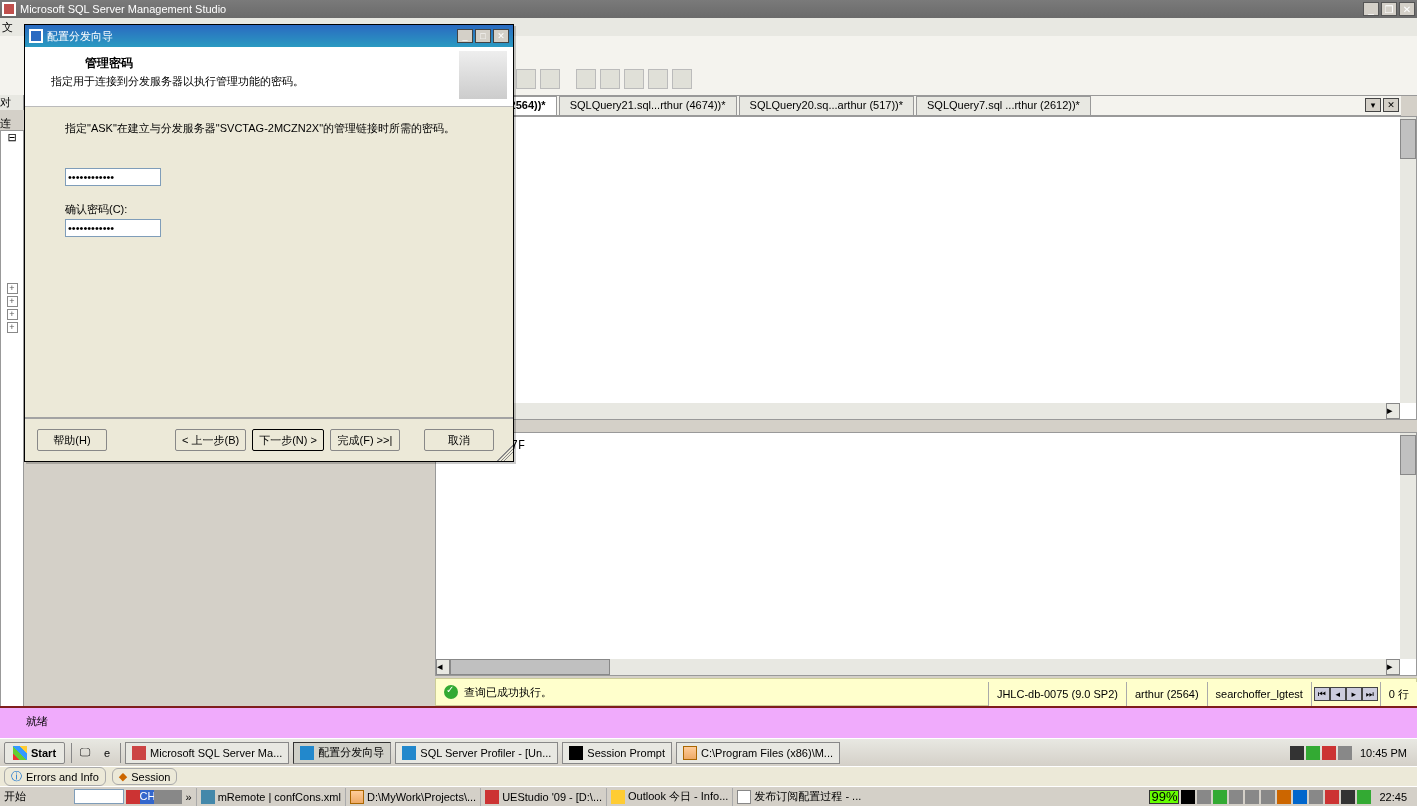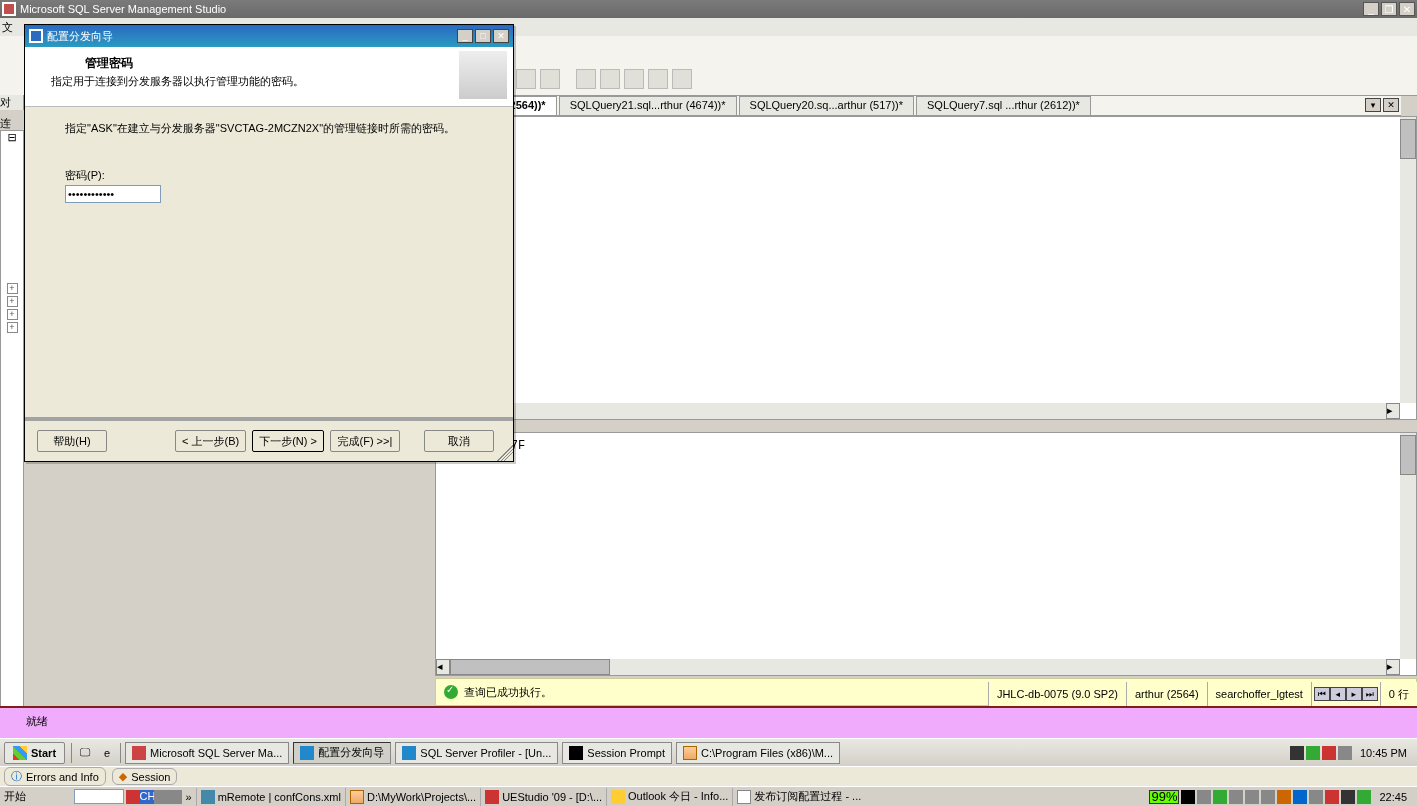--- a/index.html
+++ b/index.html
@@ -58,21 +58,21 @@
 .dialog .header h3 { font-size:12px; font-weight:bold; margin-bottom:2px;margin-left:48px; }
 .dialog .header p { font-size:11px; margin-left:14px; }
 .dialog .header .art { position:absolute; right:6px; top:4px; width:48px; height:48px; background:linear-gradient(#eee,#ccc); }
 
 .dialog .body { padding:14px 40px; }
 .dialog .body .desc { margin-bottom:32px; }
 .dialog .body label { display:block; margin-bottom:2px; }
 .dialog .body input[type=password] { width:96px; height:18px; border:1px solid #7f9db9; font-size:11px; padding:0 2px; }
 .dialog .body .field { margin-bottom:16px; }
 
-.dialog .footer { position:absolute; left:0; right:0; bottom:0; height:44px; border-top:4px solid #a3a3a3; display:flex; align-items:center; padding:0 12px; gap:6px; }
+.dialog .footer { position:absolute; left:0; right:0; bottom:0; height:44px; border-top:2px solid #a3a3a3; display:flex; align-items:center; padding:0 12px; gap:6px; }
 .dialog .footer .gap { width:56px; }
 .btn { min-width:70px; height:22px; background:#ece9d8; border:1px solid #888; border-radius:2px; padding:0 6px; cursor:pointer; }
 
 .resize-grip { position:absolute; right:0; bottom:0; width:16px; height:16px; background:
   linear-gradient(135deg, transparent 0%, transparent 50%, #888 50%, #888 55%, transparent 55%, transparent 60%, #888 60%, #888 65%, transparent 65%, transparent 70%, #888 70%, #888 75%, transparent 75%);
 }
 
 
 .taskbar1 { position:absolute; left:0; right:0; bottom:40px; height:28px; background:linear-gradient(#e8e8e2,#d4d0c8); border-top:1px solid #fff; display:flex; align-items:center; }
 .start-btn { height:22px; padding:0 8px; margin:0 4px; background:#e8e8e2; border:1px solid #888; border-radius:2px; display:flex; align-items:center; gap:4px; font-weight:bold; }
@@ -208,21 +208,24 @@
     </div>
   </div>
   <div class="header">
     <h3>管理密码</h3>
     <p>指定用于连接到分发服务器以执行管理功能的密码。</p>
     <div class="art"></div>
   </div>
   <div class="body">
     <p class="desc">指定"ASK"在建立与分发服务器"SVCTAG-2MCZN2X"的管理链接时所需的密码。</p>
     <div class="field">
-      <label>密码(P):</label>
+      <input type="password" value="xxxxxxxxxxxx" style="">
+    </div>
+    <div class="field">
+      <label>确认密码(C):</label>
       <input type="password" value="xxxxxxxxxxxx" style="">
     </div>
   </div>
   <div class="footer">
     <button class="btn">帮助(H)</button>
     <div class="gap"></div>
     <button class="btn">&lt; 上一步(B)</button>
     <button class="btn" style="border:1px solid #000;text-align:right;">下一步(N) &gt;</button>
     <button class="btn">完成(F) &gt;&gt;|</button>
     <div style="width:12px"></div>

